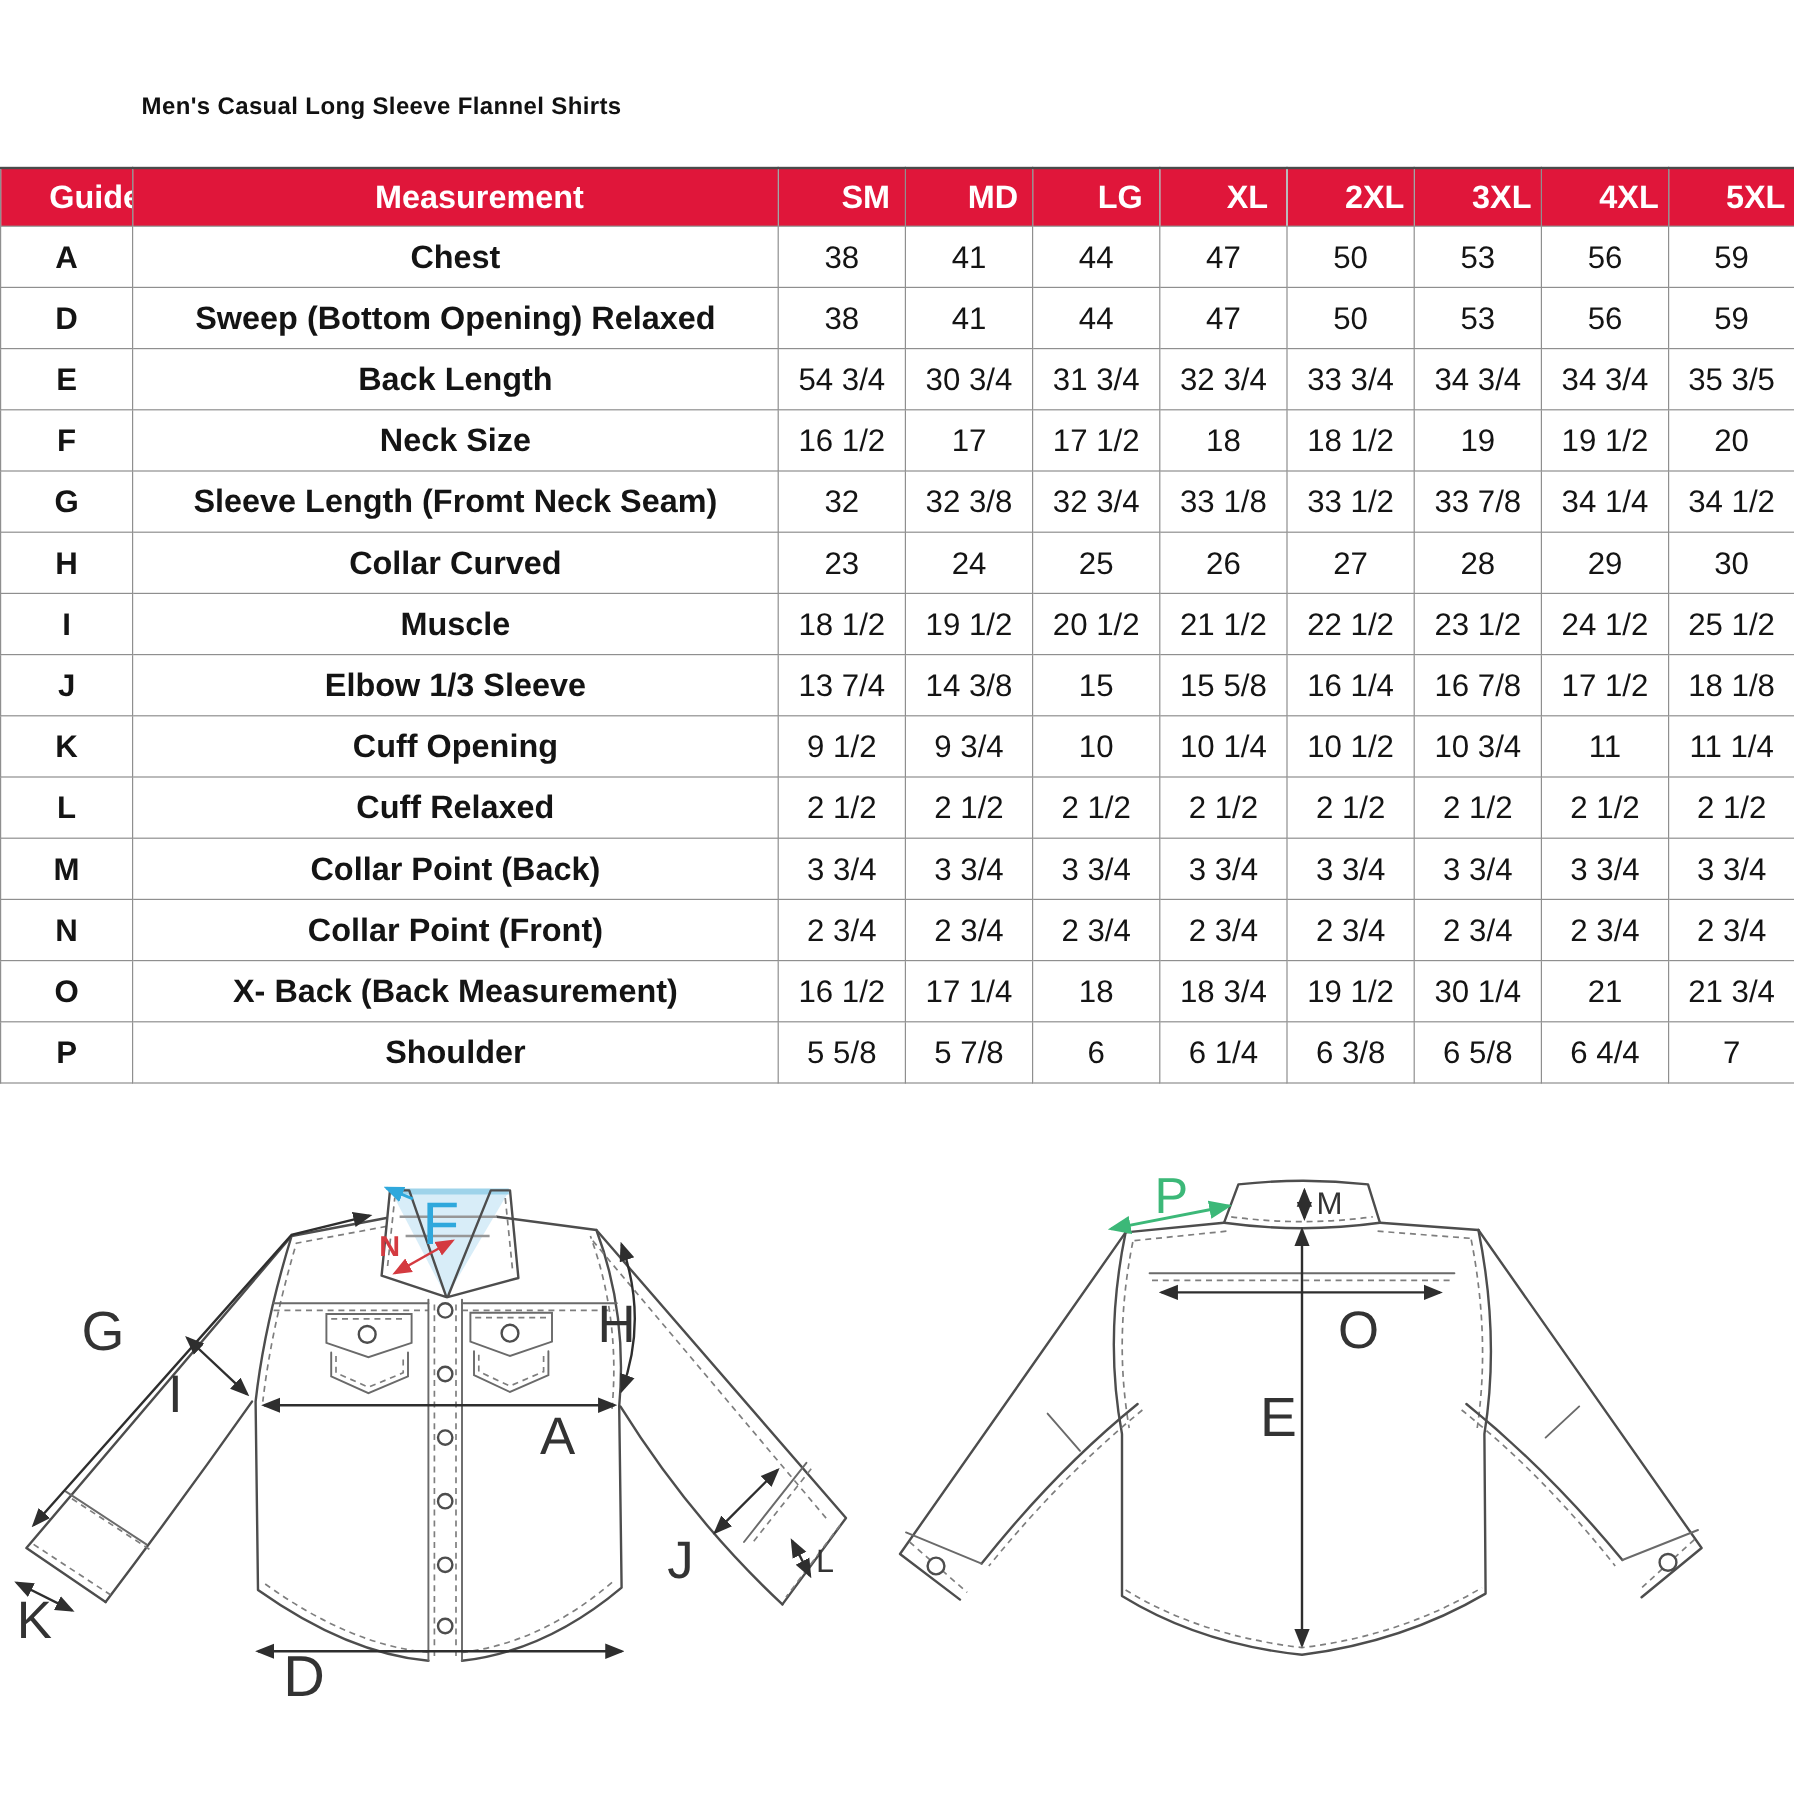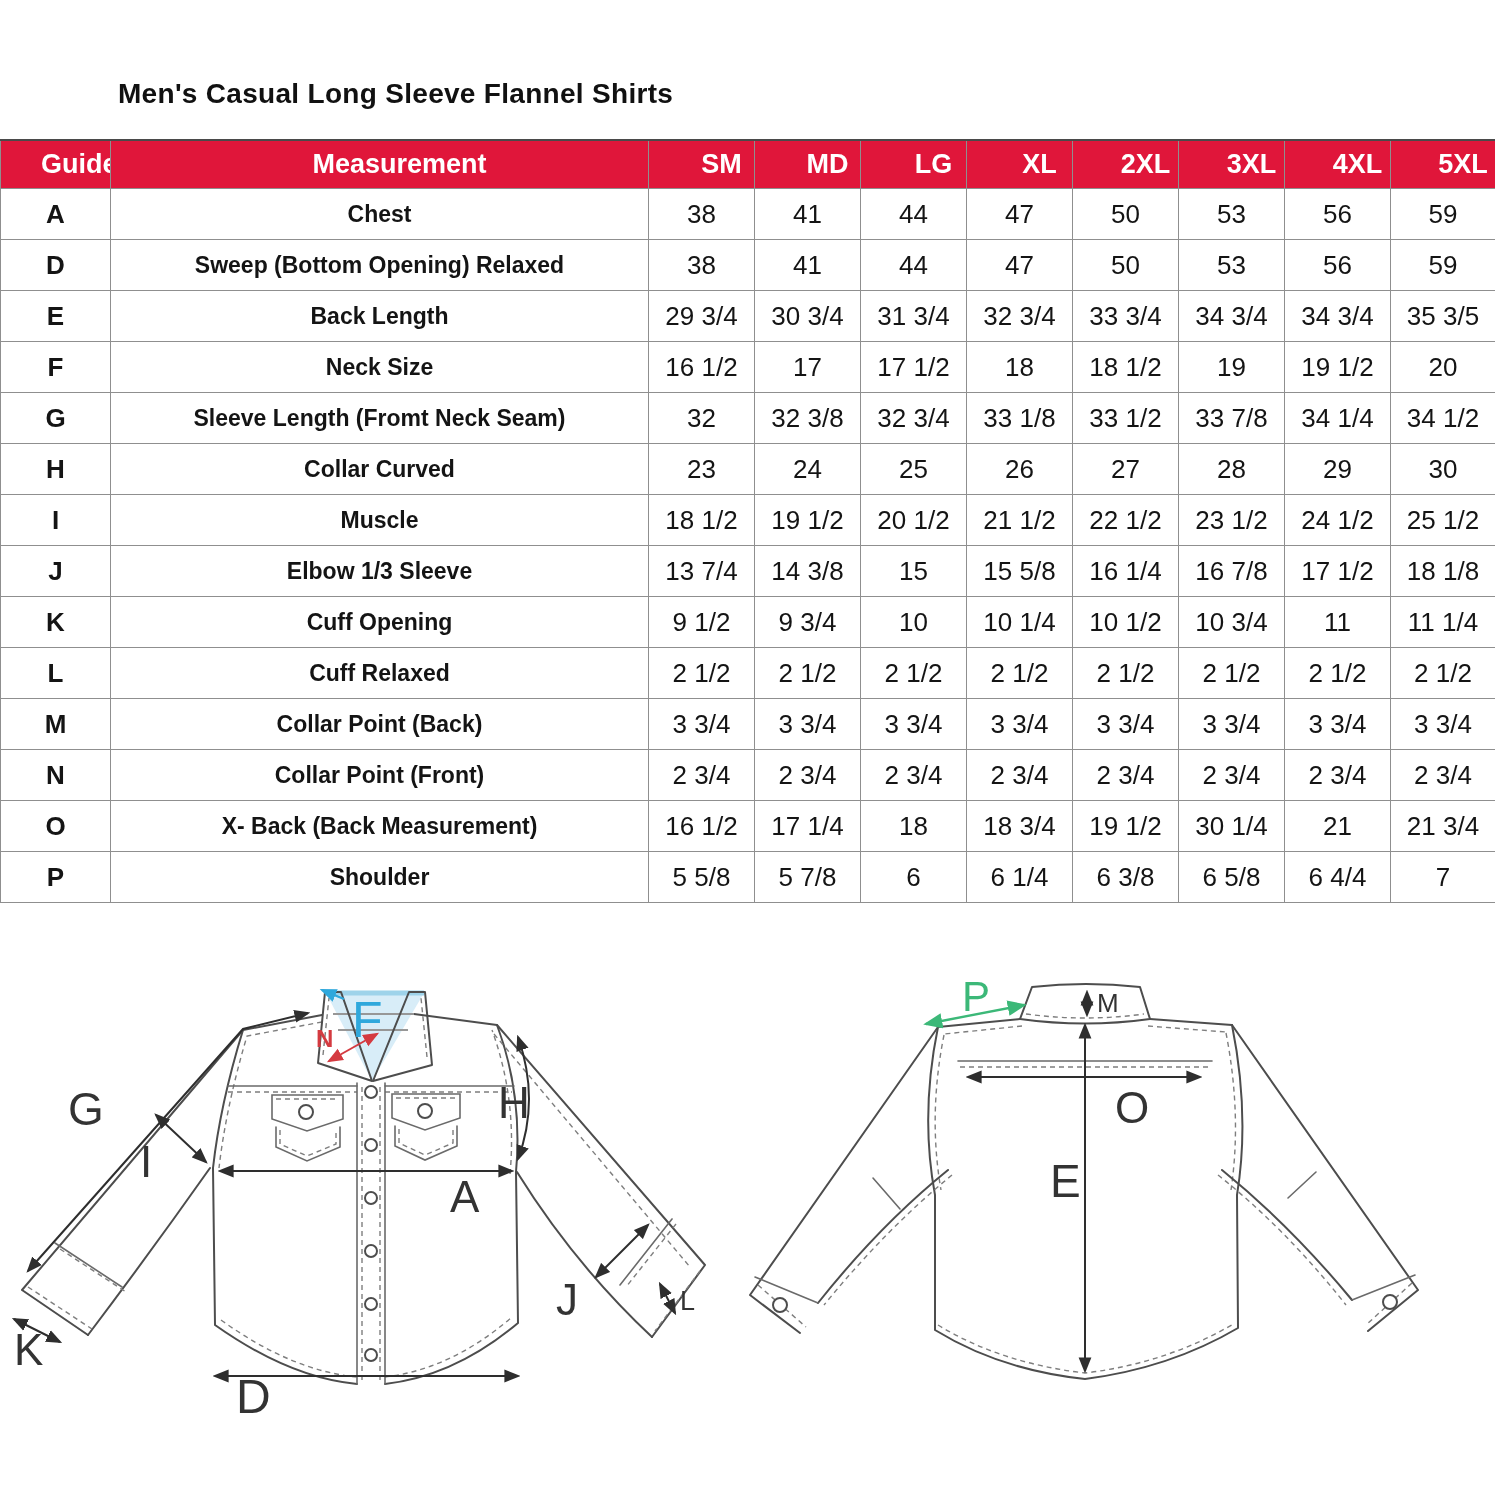--- a/index.html
+++ b/index.html
@@ -3,37 +3,37 @@
 <meta charset="utf-8">
 <style>
   html,body{margin:0;padding:0;}
   body{
     width:1495px;height:1495px;background:#ffffff;position:relative;overflow:hidden;
     font-family:"Liberation Sans",sans-serif;
     --header-red:#E0163A; --grid:#8F8F8F; --ink:#141414; --line:#4D4D4D;
     --blue:#2FA8DC; --red:#D43A40; --green:#3CB878;
   }
   .page-title{
-    position:absolute;left:118px;top:78px;font-size:28px;font-weight:bold;color:#111;
+    position:absolute;left:118px;top:78px;font-size:20px;font-weight:bold;color:#111;
     letter-spacing:.3px;white-space:nowrap;
   }
   table.size-table{
     position:absolute;left:0;top:139px;width:1495px;border-collapse:collapse;table-layout:fixed;
     border-top:2px solid #4a4a4a;
   }
   .size-table th,.size-table td{
     border:1px solid var(--grid);text-align:center;vertical-align:middle;
     overflow:hidden;white-space:nowrap;padding:0;
   }
   .size-table thead th{
     background:var(--header-red);color:#fff;font-weight:bold;font-size:27px;height:47px;padding-left:40px;
   }
   .size-table tbody td{height:50px;font-size:26px;color:var(--ink);background:#fff;}
   .size-table td.guide{font-weight:bold;}
-  .size-table td.meas{font-weight:bold;font-size:23px;}
+  .size-table td.meas{font-weight:bold;font-size:27px;}
   svg.diagram{position:absolute;left:0;top:935px;}
   .ln{stroke:var(--line);stroke-width:2;fill:none;stroke-linecap:round;stroke-linejoin:round;}
   .ln2{stroke:#6a6a6a;stroke-width:1.6;fill:none;stroke-linecap:round;}
   .st{stroke:#7e7e7e;stroke-width:1.4;fill:none;stroke-dasharray:5 4;}
   .ar{stroke:#2e2e2e;stroke-width:2;fill:none;}
   .btn{fill:#fff;stroke:#4d4d4d;stroke-width:2;}
   .lbl{fill:#333;font-family:"Liberation Sans",sans-serif;}
   .lblF{fill:var(--blue);}
   .lblN{fill:var(--red);font-weight:bold;}
   .lblP{fill:var(--green);}
@@ -96,21 +96,21 @@
           <td class="val">44</td>
           <td class="val">47</td>
           <td class="val">50</td>
           <td class="val">53</td>
           <td class="val">56</td>
           <td class="val">59</td>
         </tr>
         <tr>
           <td class="guide">E</td>
           <td class="meas">Back Length</td>
-          <td class="val">29 3/4</td>
+          <td class="val">54 3/4</td>
           <td class="val">30 3/4</td>
           <td class="val">31 3/4</td>
           <td class="val">32 3/4</td>
           <td class="val">33 3/4</td>
           <td class="val">34 3/4</td>
           <td class="val">34 3/4</td>
           <td class="val">35 3/5</td>
         </tr>
         <tr>
           <td class="guide">F</td>

